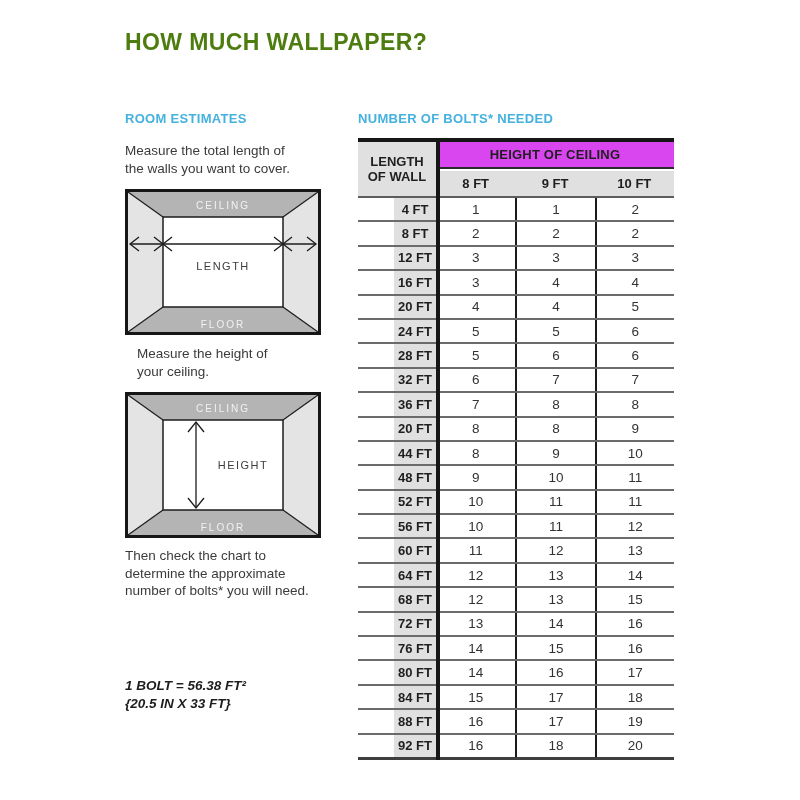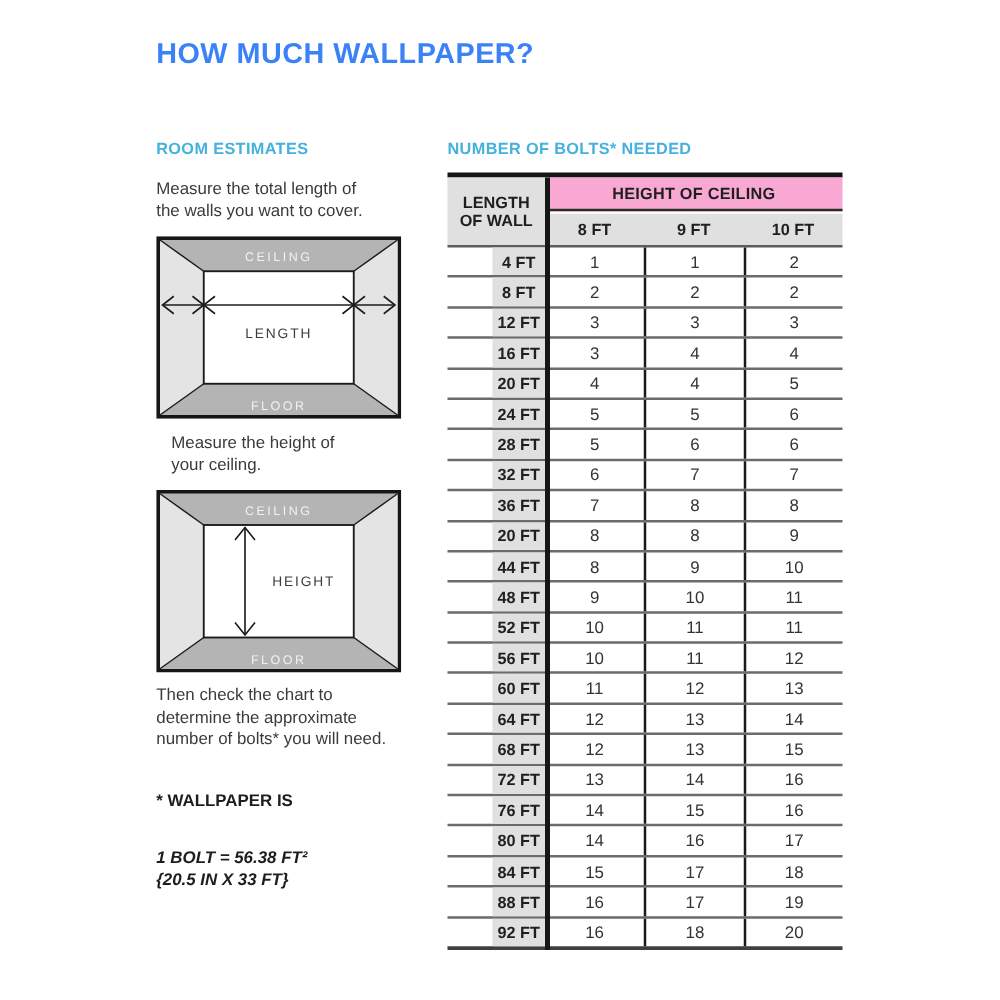--- a/index.html
+++ b/index.html
@@ -1,21 +1,21 @@
 <!DOCTYPE html>
 <html><head>
 <meta charset="utf-8">
 <style>
   * { margin:0; padding:0; box-sizing:border-box; }
   html,body { width:800px; height:800px; background:#ffffff;
     font-family:"Liberation Sans", sans-serif; color:#3b3b3b; position:relative; }
   .abs { position:absolute; }
 
   .page-title { left:125px; top:29px; font-size:23px; font-weight:bold;
-    color:#3b82f6; letter-spacing:.4px; }
+    color:#4d7c0f; letter-spacing:.4px; }
 
   .section-head { font-size:13px; font-weight:bold; color:#44b1de; letter-spacing:.3px; }
   .room-estimates-head { left:125px; top:111px; }
   .bolts-head { left:358px; top:111px; width:316px; }
 
   .para { left:125px; width:215px; font-size:13.5px; line-height:17.5px;
     color:#3b3b3b; white-space:pre-line; }
   .p1 { top:142px; }
   .p2 { top:345px;margin-left:12px; }
   .p3 { top:547px; }
@@ -30,21 +30,21 @@
   .boltinfo { left:125px; top:677px; font-size:13.5px; font-weight:bold;
     color:#1d1d1d; line-height:17.5px;font-style:italic; }
 
   
   .btable { left:358px; top:138px; width:316px; border-top:4px solid #161616; position:absolute; }
   .divider-bar { position:absolute; left:78px; top:0; bottom:0; width:4px; background:#161616; }
   .thead { display:grid; grid-template-columns:78px 1fr; border-bottom:2px solid #5d5d5d; }
   .hleft { background:#e0e0e0; height:54px; display:flex; align-items:center;
     justify-content:center; text-align:center; font-weight:bold; font-size:13px;
     color:#1f1f1f; white-space:pre-line; line-height:15px; }
-  .hoc { background:#f9a8d4; height:27px; border-bottom:2px solid #2b2b2b; margin-bottom:2px;
+  .hoc { background:#d946ef; height:27px; border-bottom:2px solid #2b2b2b; margin-bottom:2px;
     display:flex; align-items:center; justify-content:center; font-weight:bold;
     font-size:13px; color:#1f1f1f; letter-spacing:.2px; }
   .hsub { display:grid; grid-template-columns:1fr 1fr 1fr; height:25px; background:#e0e0e0; }
   .hsub div { display:flex; align-items:center; justify-content:center;
     font-weight:bold; font-size:13px; color:#1f1f1f; }
   .trow { display:grid; grid-template-columns:78px 1fr 1fr 1fr; height:24.4px;
     border-bottom:2px solid #6b6b6b; }
   .trow.last { border-bottom:3px solid #3f3f3f; height:25px; }
   .tcell { display:flex; align-items:center; justify-content:center; font-size:13.5px; color:#333; }
   .tcell.wall { background:#e0e0e0; font-weight:bold; font-size:13px; color:#1f1f1f;margin-left:36px; }
@@ -113,21 +113,20 @@
   <text x="98" y="20" text-anchor="middle" font-size="10" letter-spacing="2" fill="#f2f2f2">CEILING</text>
   <text x="98" y="139" text-anchor="middle" font-size="10" letter-spacing="2" fill="#f2f2f2">FLOOR</text>
   <text x="118" y="77" text-anchor="middle" font-size="11" letter-spacing="1.5" fill="#3d3d3d">HEIGHT</text>
 </svg>
 
 <div class="abs para p3">Then check the chart to
 determine the approximate
 number of bolts* you will need.</div>
 
 <div class="abs footnote">
-  <div>* WALLPAPER IS</div>
 </div>
 
 <div class="abs boltinfo">
   <div>1 BOLT = 56.38 FT²</div>
   <div>{20.5 IN X 33 FT}</div>
 </div>
 
 <div class="abs section-head bolts-head">NUMBER OF BOLTS* NEEDED</div>
 
 <div class="btable">

